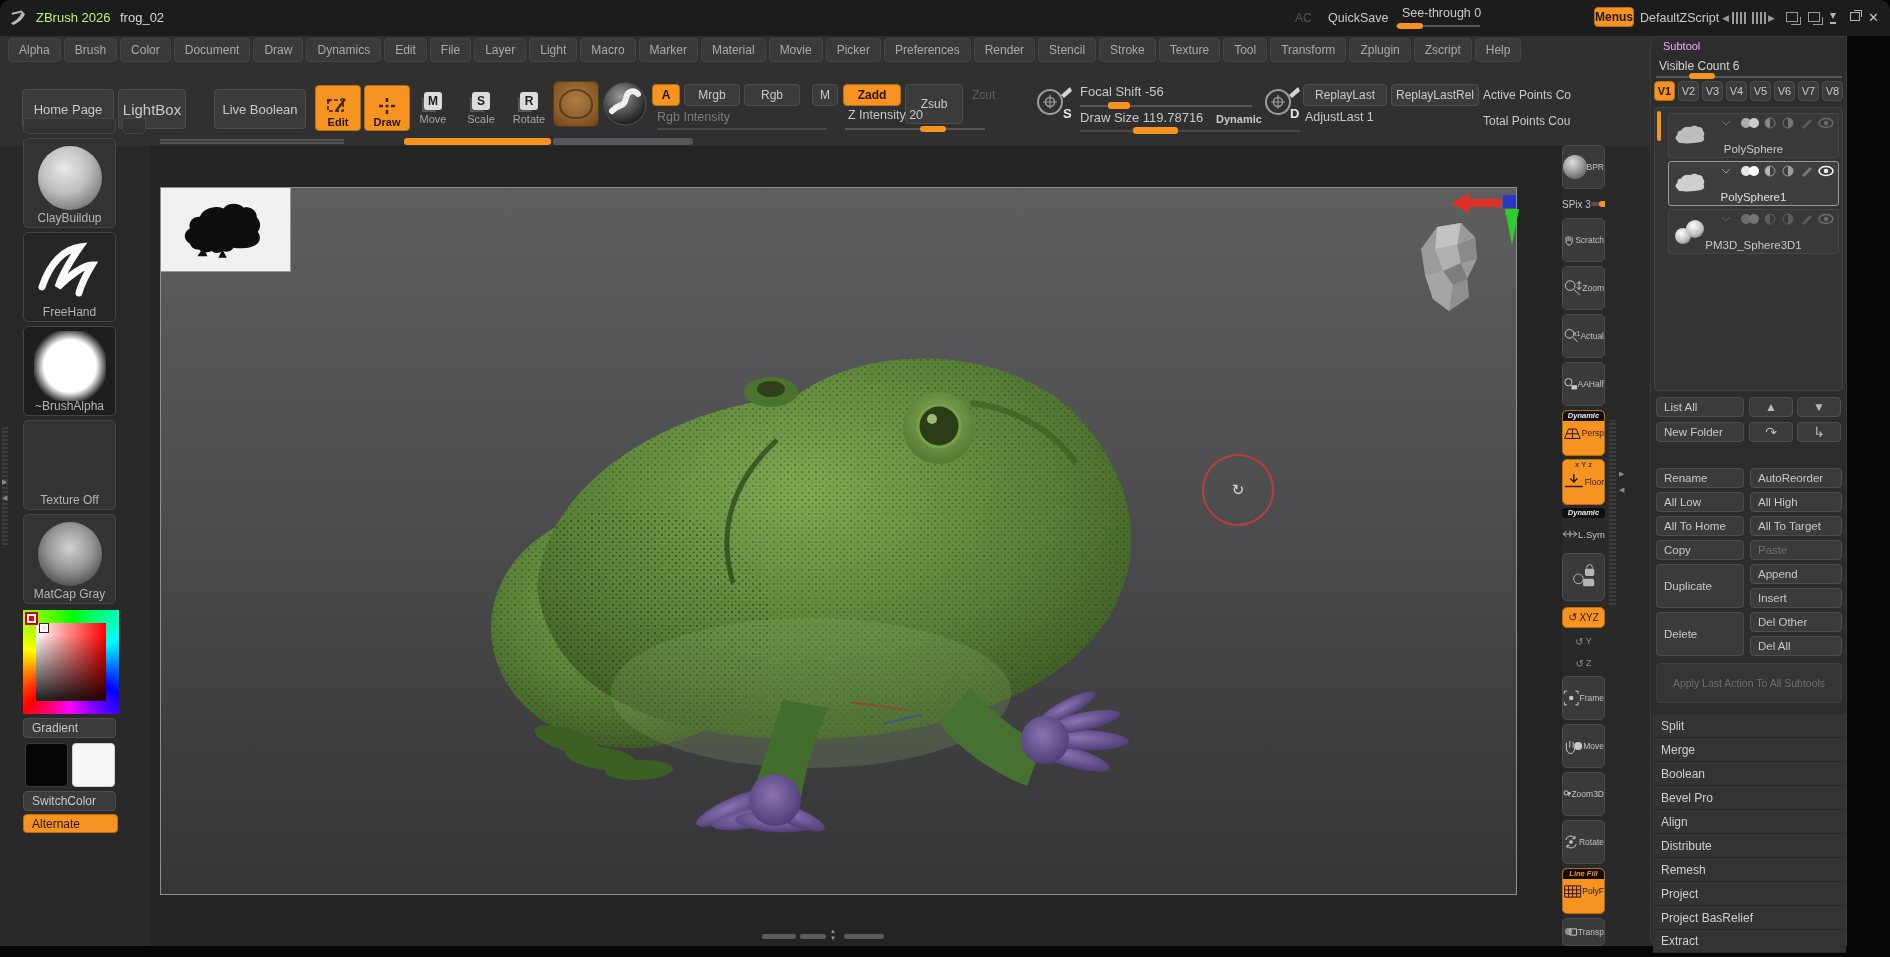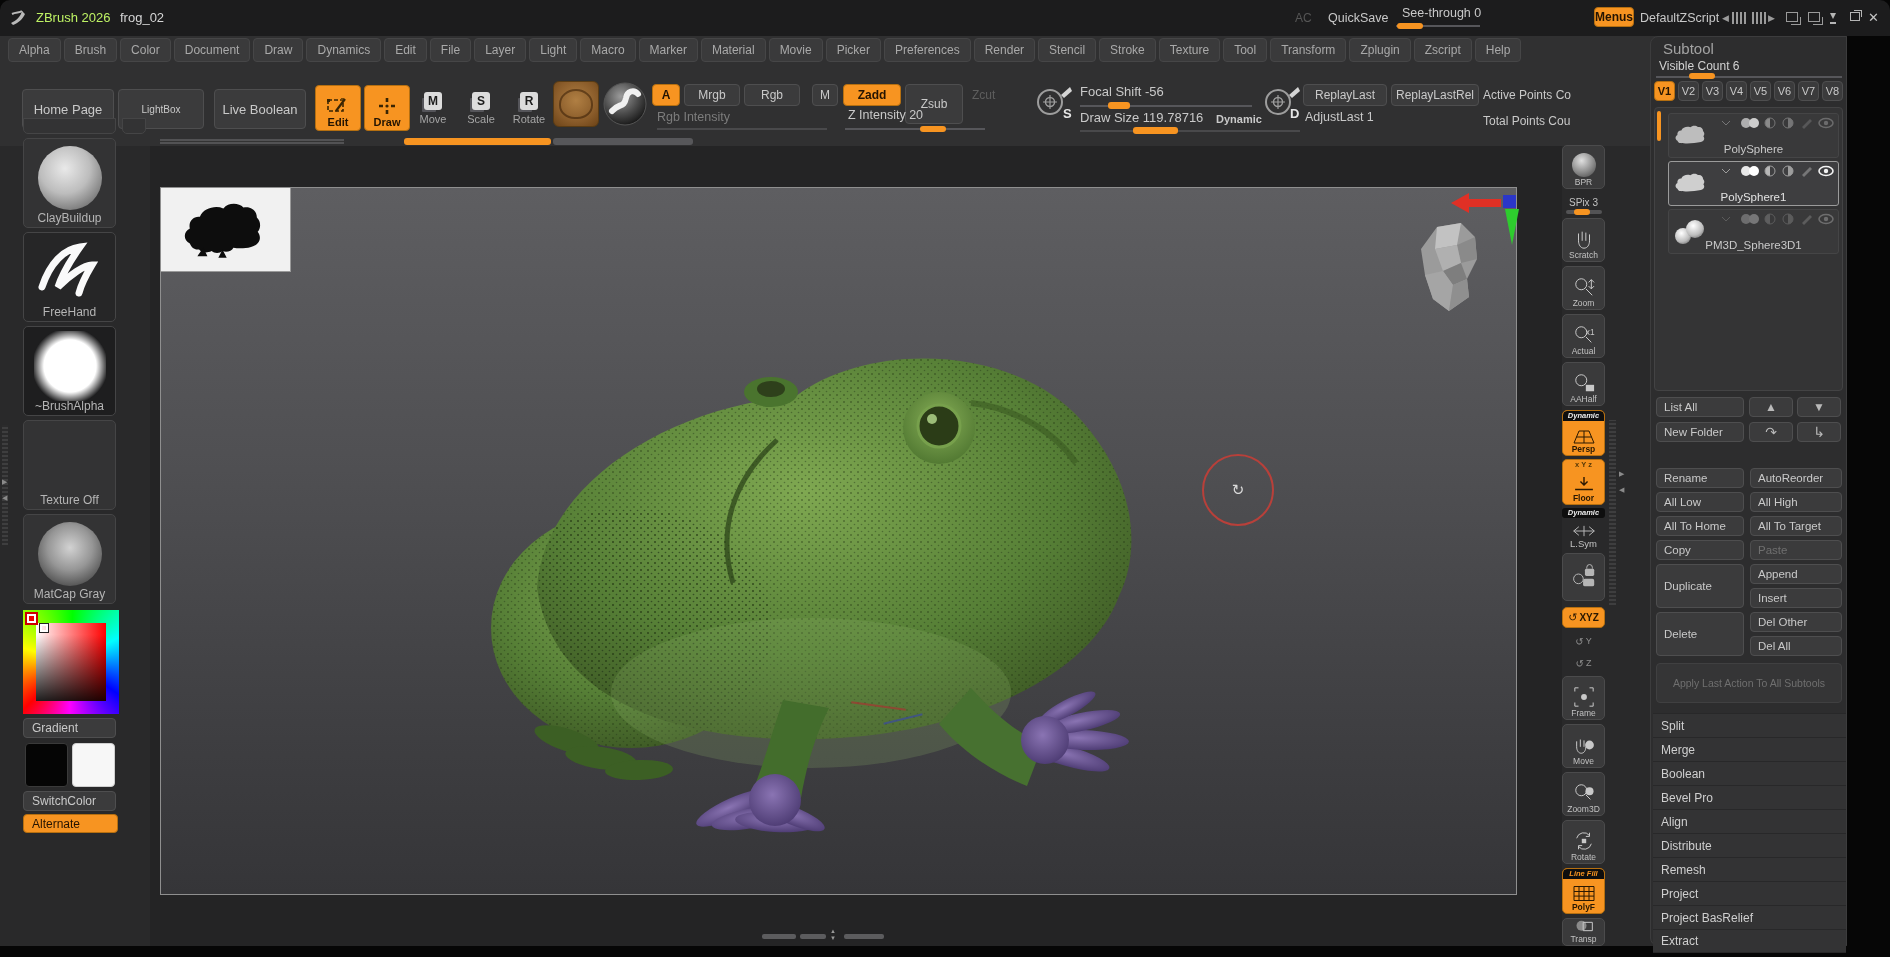--- a/index.html
+++ b/index.html
@@ -27,31 +27,31 @@
   .msr .key{width:18px;height:18px;background:#dcdcdc;border-radius:3px;color:#1c1c1c;font-weight:bold;font-size:12px;display:flex;align-items:center;justify-content:center;box-shadow:-4px 4px 0 -2px #55555a;margin-bottom:3px;}
   .brushthumb{background:radial-gradient(circle at 50% 42%,#b07f43,#8a5c2a 62%,#6c4317);border:1px solid #5a3c14;border-radius:6px;display:flex;align-items:center;justify-content:center;}
   .brushthumb .ring{width:30px;height:26px;border:2px solid rgba(55,30,6,.55);border-radius:50% 50% 46% 46%;}
   
   .sb-box{left:23px;width:93px;background:#333334;border:1px solid #454546;border-radius:5px;color:#b5b5b5;font-size:12px;text-align:center;overflow:hidden;}
   .sb-lab{position:absolute;left:0;right:0;bottom:2px;font-size:12px;color:#b5b5b5;}
   .sphere-clay{position:absolute;left:14px;top:7px;width:64px;height:64px;border-radius:50%;background:radial-gradient(circle at 42% 35%,#e9e9e9,#bdbdbd 45%,#7a7a7a 78%,#505050);}
   .sphere-mat{position:absolute;left:14px;top:7px;width:64px;height:64px;border-radius:50%;background:radial-gradient(circle at 50% 40%,#d2d2d2,#969696 45%,#585858 76%,#3a3a3a);}
   .alphadot{position:absolute;left:10px;top:4px;width:72px;height:70px;background:radial-gradient(circle,#ffffff 52%,rgba(255,255,255,0) 76%);}
   
-  .tb{left:1562px;width:43px;background:#3a3a3b;border:1px solid #4b4b4c;border-radius:5px;display:flex;flex-direction:column;align-items:center;justify-content:flex-end;color:#c2c2c2;overflow:hidden;}
+  .tb{left:1562px;width:43px;background:#3a3a3b;border:1px solid #4b4b4c;border-radius:5px;display:flex;flex-direction:row;align-items:center;justify-content:flex-end;color:#c2c2c2;overflow:hidden;}
   .tb .tbl{font-size:8.5px;line-height:11px;color:#c2c2c2;white-space:nowrap;}
   .tb.orange{background:#f79421;border-color:#b56f10;}
-  .tb.orange .tbl{color:#2a1802;font-weight:bold;}
+  .tb.orange .tbl{color:#2a1802;font-weight:normal;}
   .badge{position:absolute;top:0;left:0;right:0;background:#0e0e0e;color:#ececec;font-size:7.5px;font-weight:bold;font-style:italic;text-align:center;line-height:10px;border-radius:4px 4px 0 0;}
   .badge.or{color:#f79421;}
   .plain{background:none;border:none;}
   svg.ic *{vector-effect:non-scaling-stroke;}
   
   .stp{left:1650px;top:36px;width:197px;height:910px;background:#2d2d2e;border:1px solid #3c3c3d;border-radius:8px 0 0 8px;}
-  .stp-title{position:absolute;left:12px;top:3px;color:#a3a3a3;font-size:15px;}
+  .stp-title{position:absolute;left:12px;top:3px;color:#f0abfc;font-size:11px;}
   .vt{position:absolute;top:44px;height:20px;width:21px;font-size:11px;}
   .stlist{position:absolute;left:3px;top:70px;width:189px;height:284px;background:#343435;border:1px solid #434344;border-radius:4px;}
   .st-item{position:absolute;left:13px;width:171px;height:45px;background:#39393a;border:1px solid #454546;border-radius:3px;}
   .st-item.sel{border-color:#9b9b9b;background:#3e3e40;}
   .st-name{position:absolute;left:0;right:0;bottom:2px;text-align:center;color:#c9c9c9;font-size:11.5px;}
   .gbtn{font-size:11.5px;}
   .row-action{left:2px;width:193px;height:24px;background:#333334;border-top:1px solid #282829;color:#cfcfcf;font-size:12px;display:flex;align-items:center;padding-left:8px;}
   .dots{background:repeating-linear-gradient(0deg,#3e3e3f 0 2px,#2b2b2c 2px 4px);}
   .cursor{border:2px solid #b8403a;border-radius:50%;display:flex;align-items:center;justify-content:center;color:#d9d9d9;font-size:15px;}
   svg text{font-family:"Liberation Sans",sans-serif;}
@@ -111,21 +111,21 @@
     <span class="menu-item">Stroke</span>
     <span class="menu-item">Texture</span>
     <span class="menu-item">Tool</span>
     <span class="menu-item">Transform</span>
     <span class="menu-item">Zplugin</span>
     <span class="menu-item">Zscript</span>
     <span class="menu-item">Help</span>
   </div>
 
   <div class="abs btn" style="left:22px;top:89px;width:92px;height:40px;font-size:13px">Home Page</div>
-  <div class="abs btn" style="left:118px;top:89px;width:86px;height:40px;font-size:10px">LightBox</div>
+  <div class="abs btn" style="left:118px;top:89px;width:68px;height:40px;font-size:15px">LightBox</div>
   <div class="abs btn" style="left:214px;top:89px;width:92px;height:40px;font-size:13px">Live Boolean</div>
 
   <div class="abs btn orange edbtn" style="left:315px;top:85px;width:46px;height:46px">
     <svg class="ic" width="24" height="20" viewBox="0 0 24 20">
       <rect x="2" y="4" width="15" height="11" fill="none" stroke="#3a2503" stroke-width="1.6" stroke-dasharray="4 2"></rect>
       <rect x="1" y="3" width="3" height="3" fill="#3a2503"></rect>
         <rect x="15" y="2" width="3" height="3" fill="#7a4a08"></rect>
       <path d="M10 15 L19 3" stroke="#3a2503" stroke-width="2.2"></path>
     </svg>
     <span>Edit</span>

